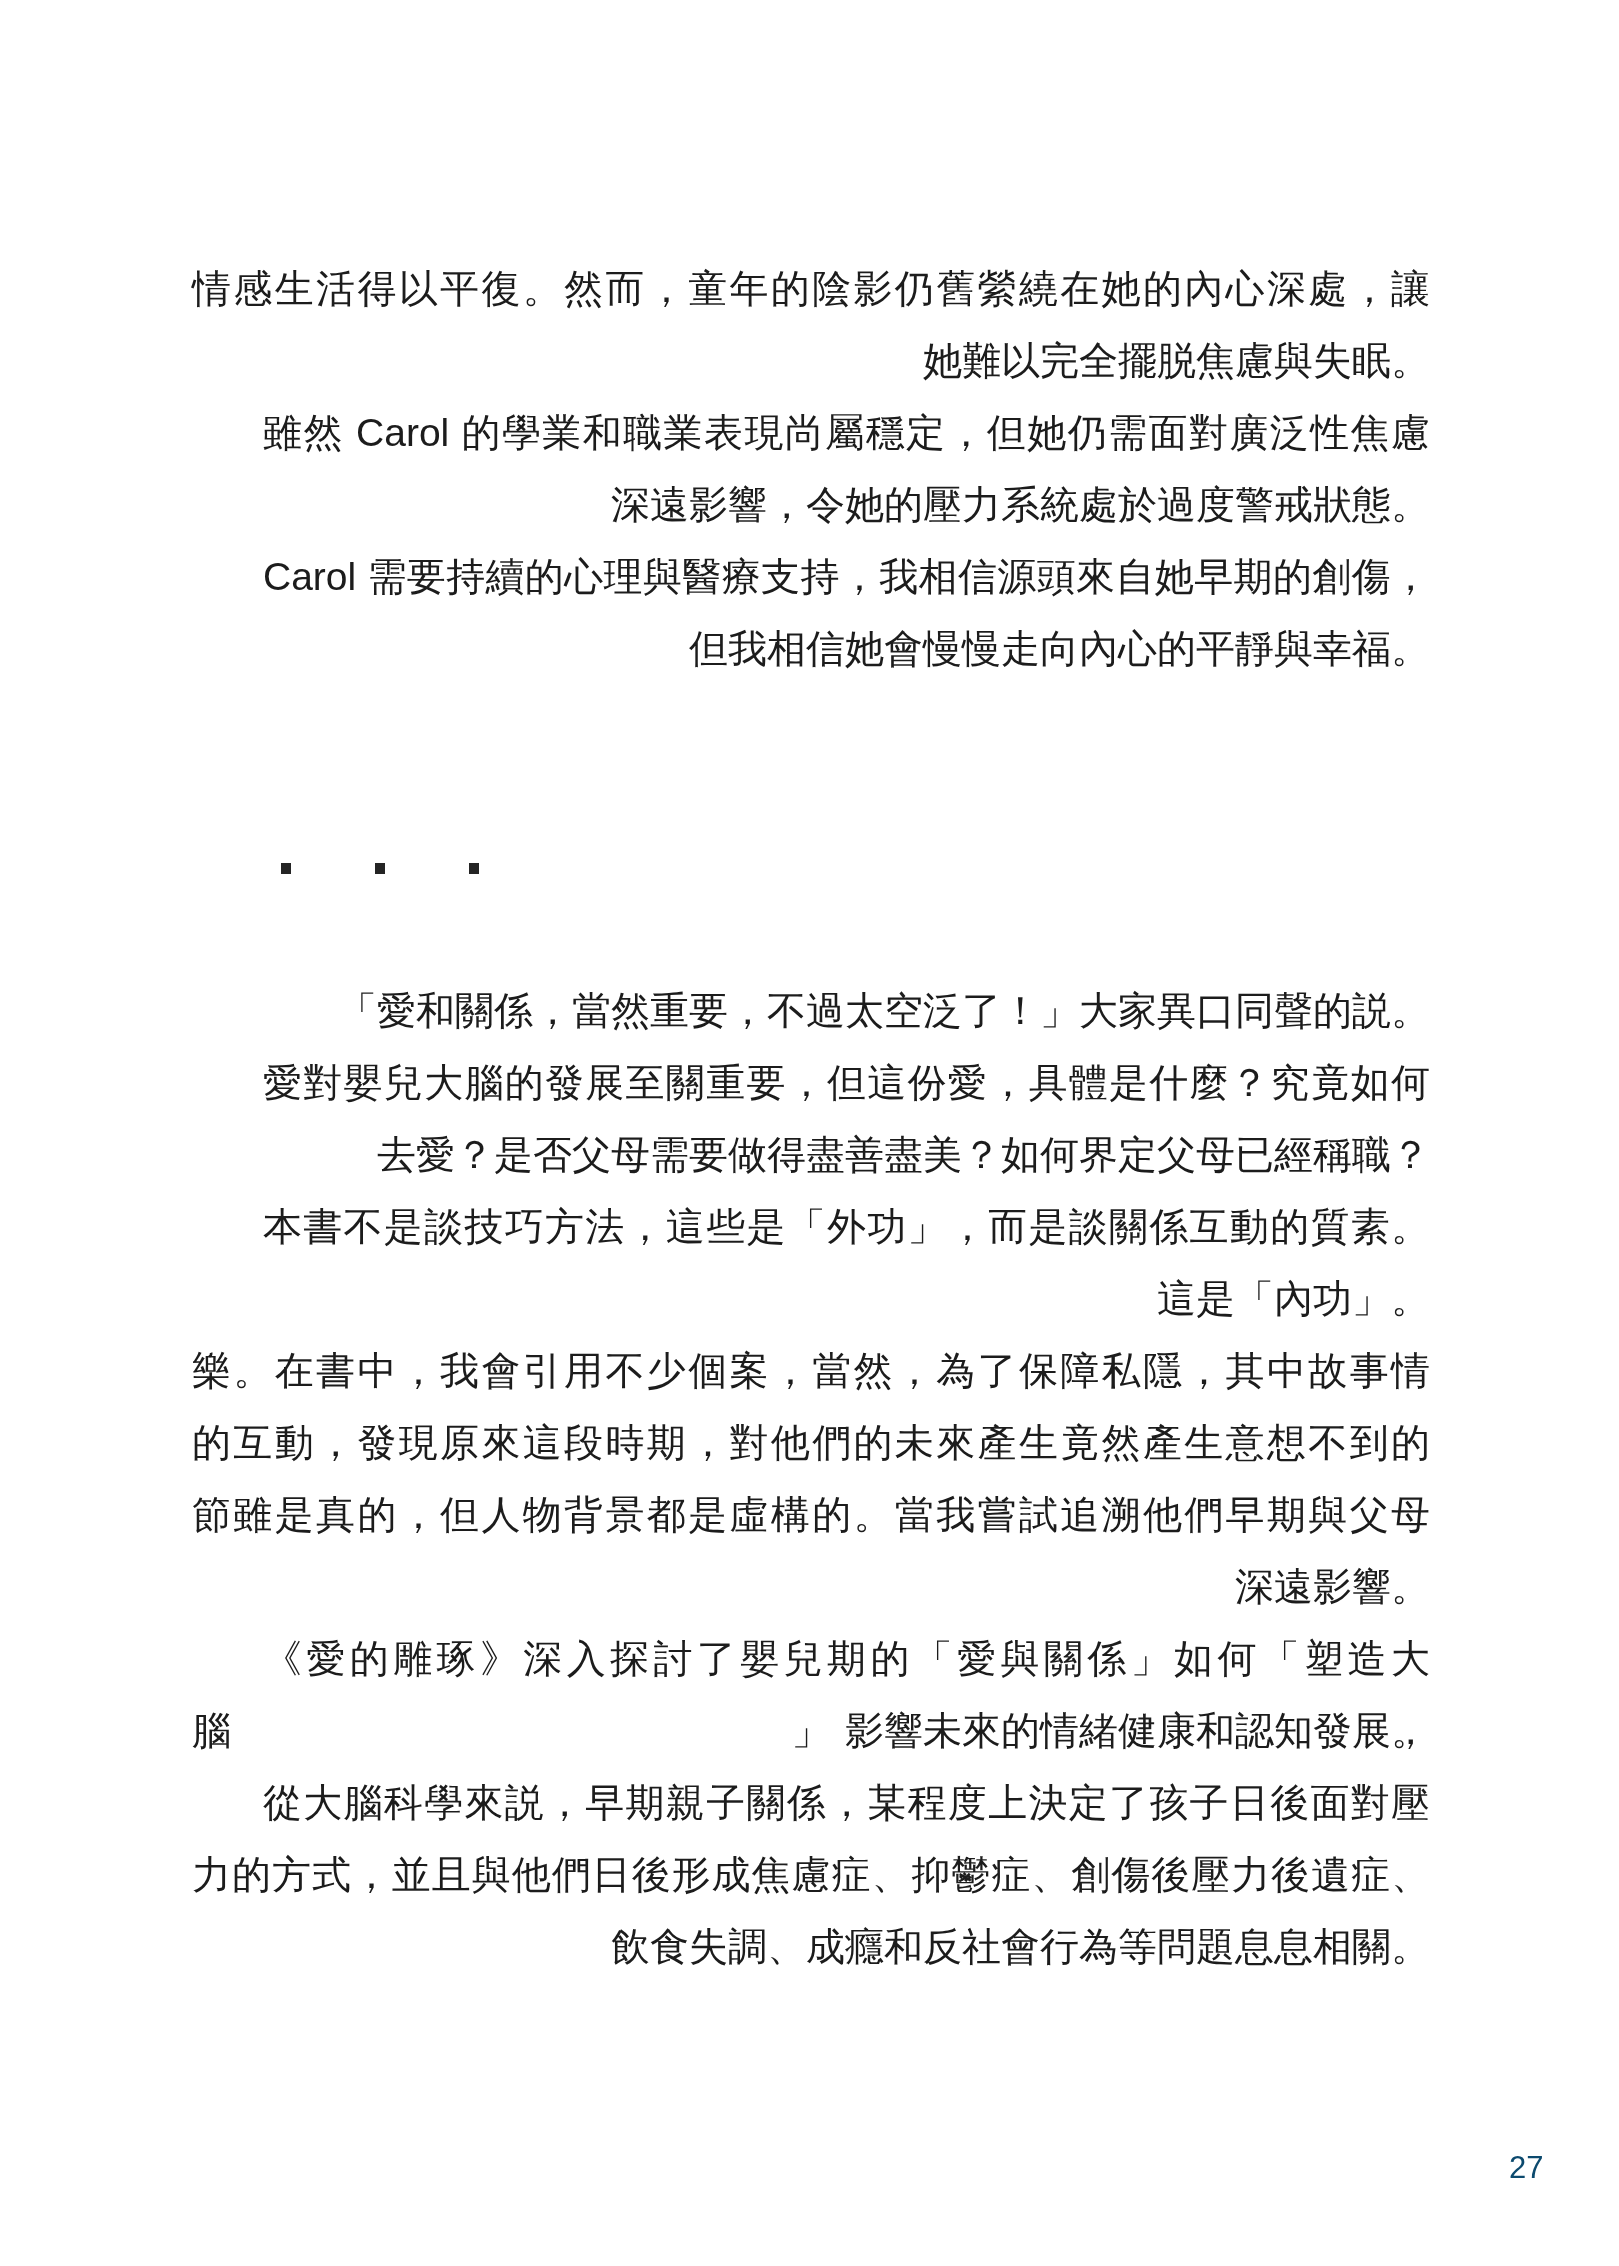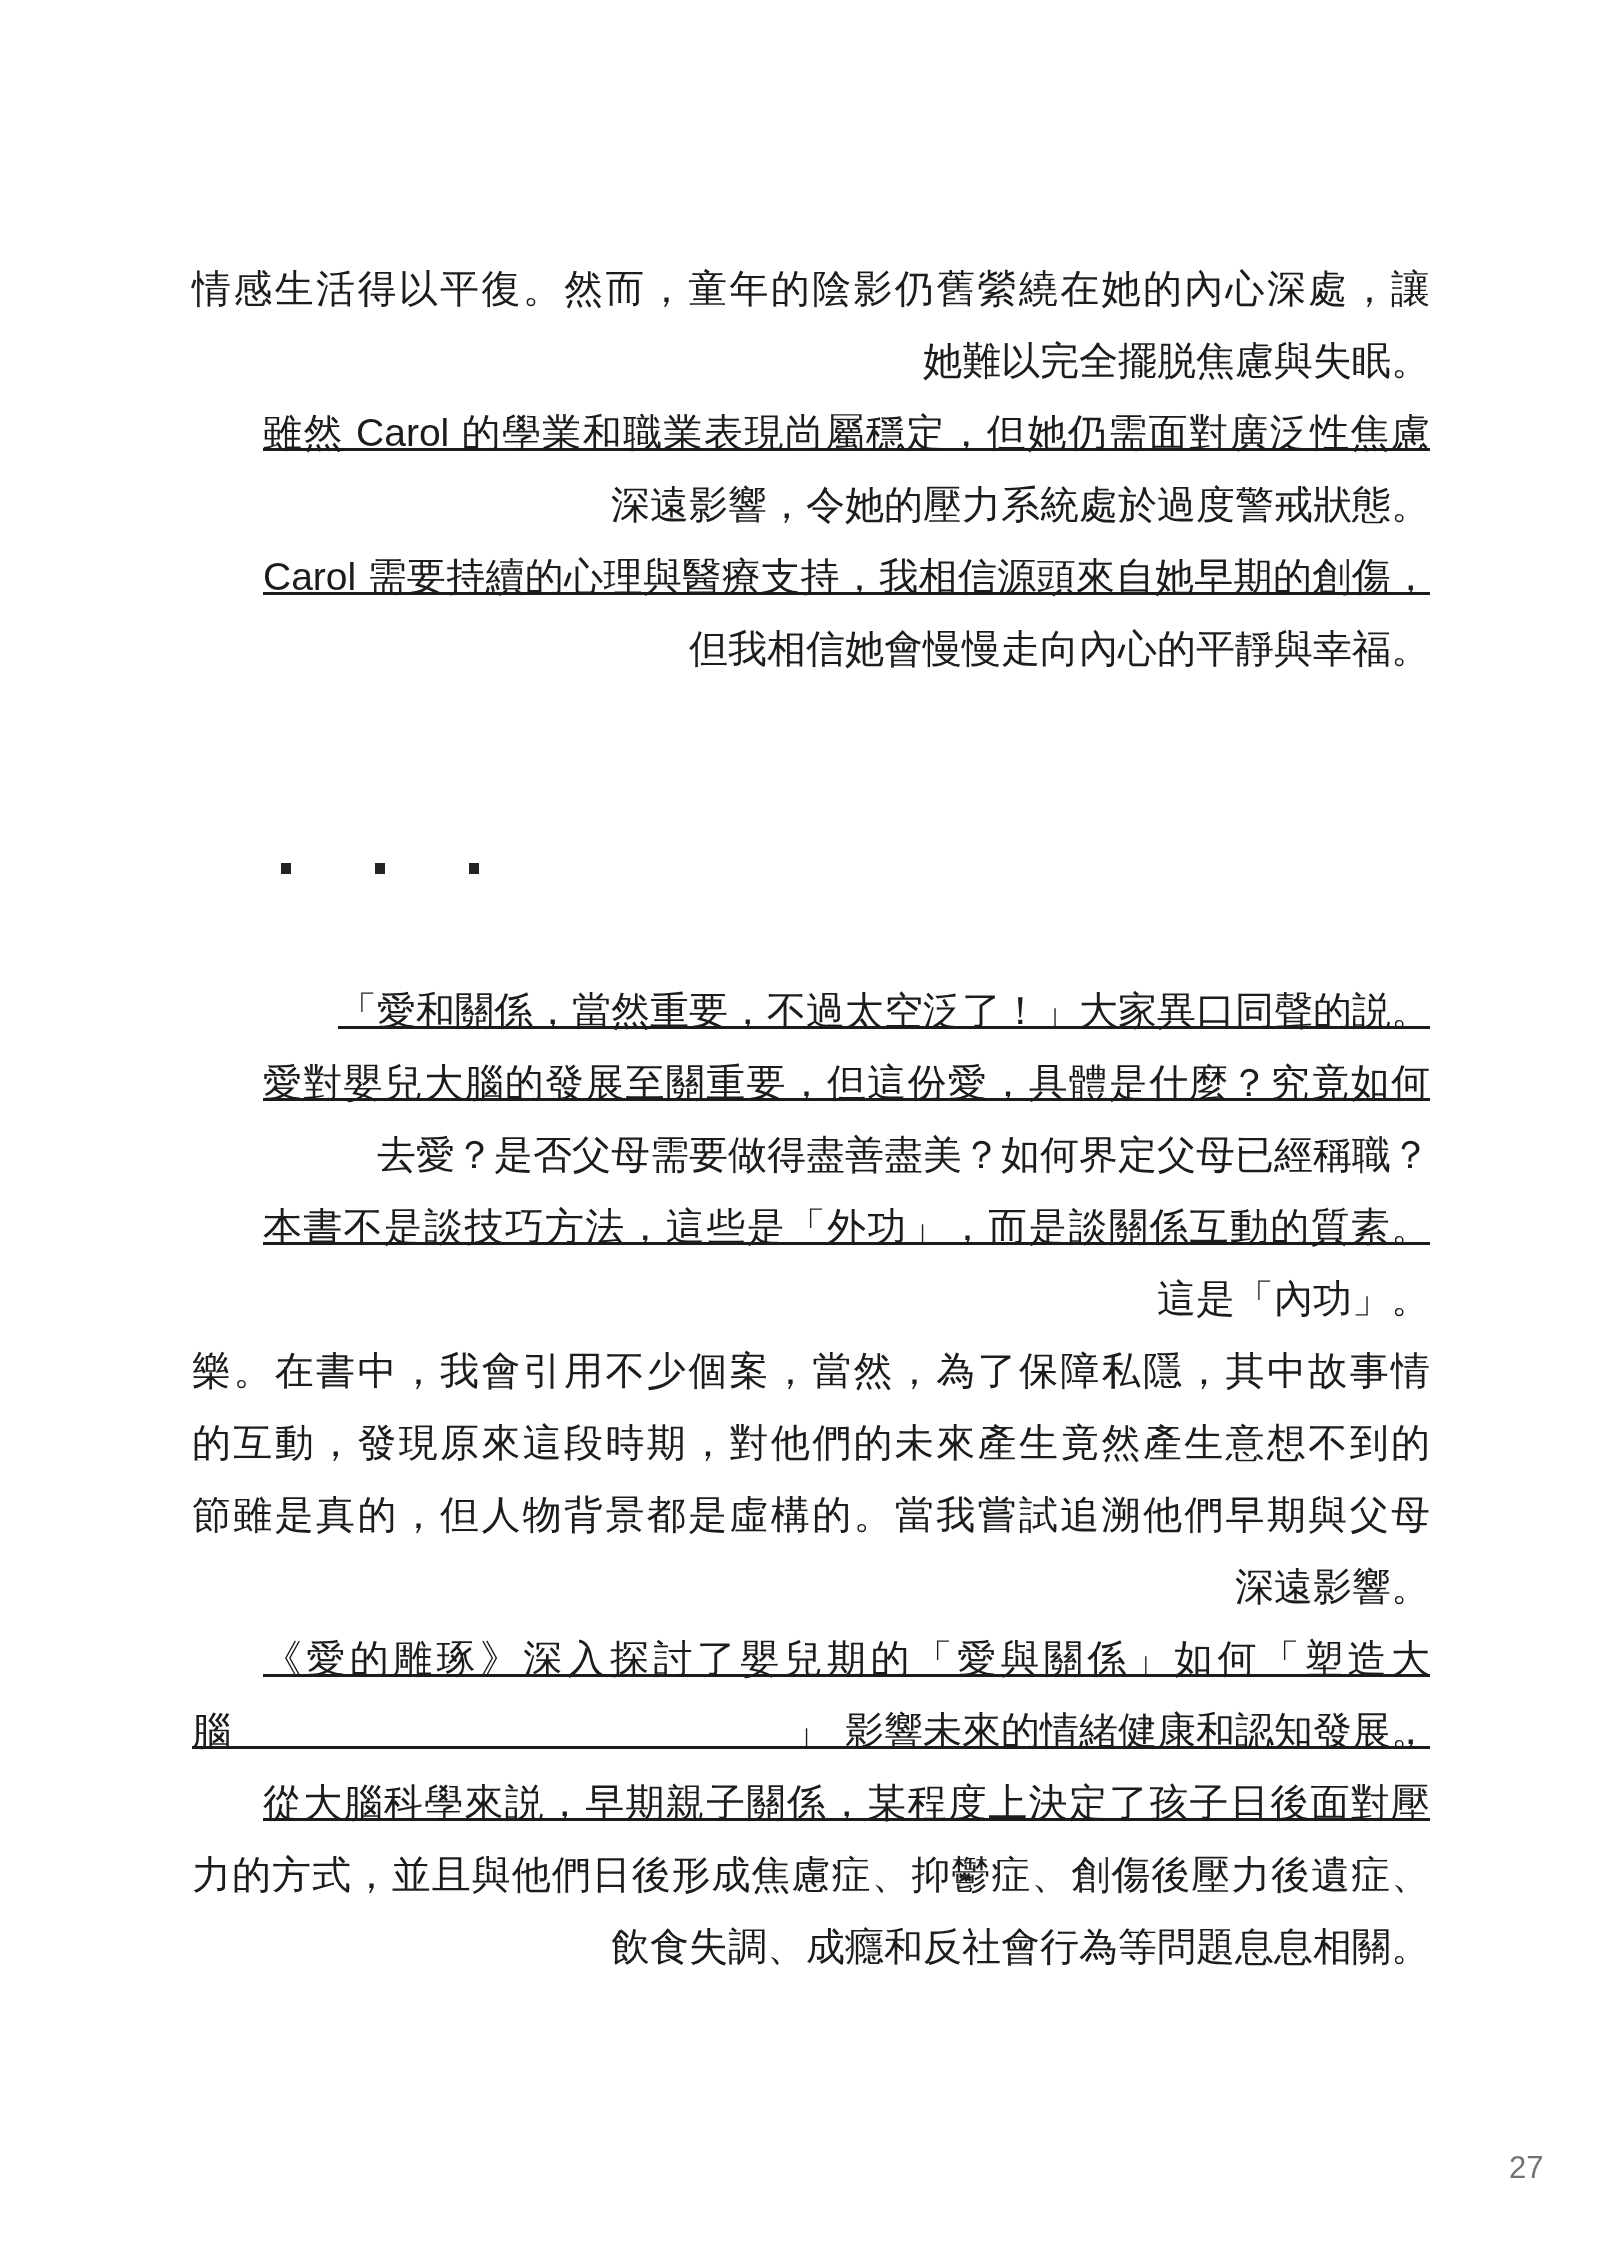--- a/index.html
+++ b/index.html
@@ -31,21 +31,20 @@
   .line {
     height: 72px;
     text-align: right;
   }
   .line.full {
     text-align: justify;
     text-align-last: justify;
   }
   .line.indent {
     text-indent: 71px;
-    text-decoration: underline;
   }
   .separator {
     position: absolute;
     left: 281px;
     top: 863px;
     height: 12.8px;
     display: flex;
   }
   .separator .dot {
     width: 10px;
@@ -53,21 +52,21 @@
     background: #242424;
     margin-right: 84px;
     display: inline-block;
   }
   .separator .dot:last-child { margin-right: 0; }
   .page-number {
     position: absolute;
     left: 1509px;
     top: 2149px;
     width: 73px;
-    color: #737373;
+    color: #0c4a6e;
     font-size: 31px;
     line-height: 37px;
     text-align: left;
   }
 </style>
 </head>
 <body>
 
 <div class="page">
 

